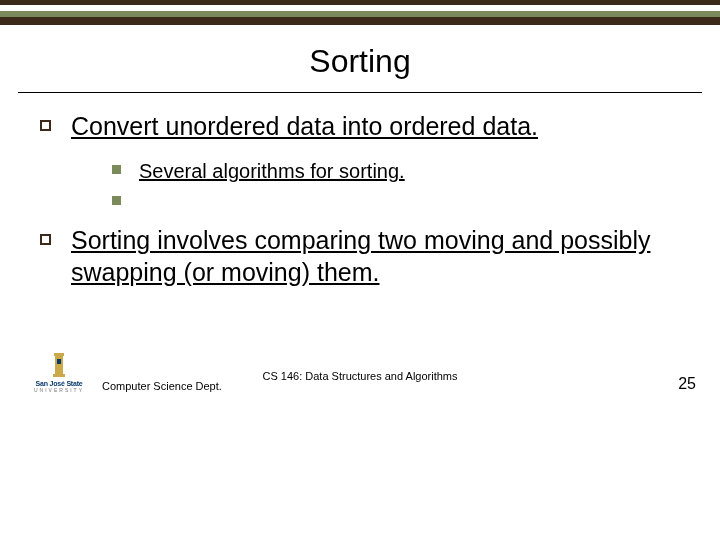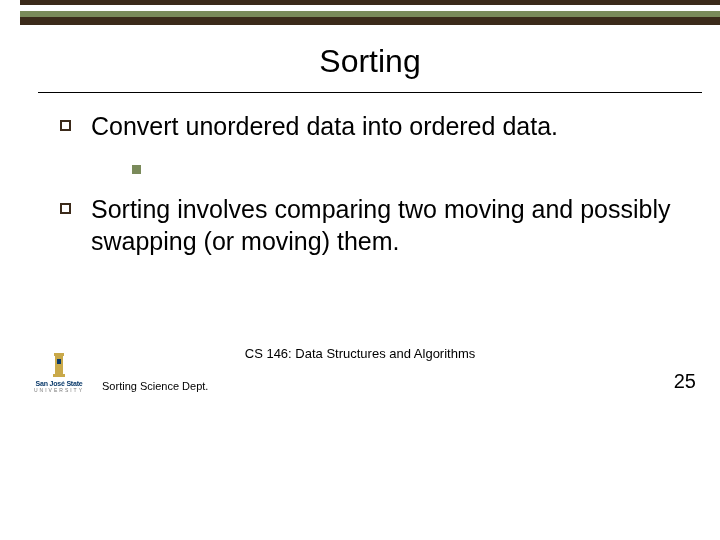--- a/index.html
+++ b/index.html
@@ -1,42 +1,42 @@
 <!DOCTYPE html>
 <html><head>
 <meta charset="utf-8">
 <style>
   * { margin: 0; padding: 0; box-sizing: border-box; }
   html, body { width: 720px; height: 540px; font-family: Arial, Helvetica, sans-serif; background: #fff; color: #000; }
-  .slide { width: 720px; height: 407px; position: relative; padding-left: 20px; }
+  .slide { width: 720px; height: 407px; position: relative; }
   .topbar { width: 100%; }
   .bar-dark1 { height: 5px; background: #3b2a1a; }
   .bar-white { height: 6px; background: #fff; }
   .bar-green { height: 6px; background: #7a8a5a; }
   .bar-dark2 { height: 8px; background: #3b2a1a; }
   .title-wrap { text-align: center; padding: 18px 0 8px 0; }
   .title { font-size: 32px; font-weight: 400; }
   .title-rule { border: none; border-top: 1px solid #000; margin: 4px 18px 0 18px; }
-  .content { padding: 18px 40px 0 40px; }
+  .content { padding: 18px 40px 0 40px; text-decoration: underline; }
   .lvl1 { margin-bottom: 20px; }
   .lvl1-row { display: flex; align-items: flex-start; }
   .lvl1-bullet { width: 11px; height: 11px; border: 2px solid #3b2a1a; margin-top: 9px; margin-right: 20px; flex-shrink: 0; }
   .lvl1-text { font-size: 25px; line-height: 1.25; }
   .lvl2-list { margin: 16px 0 0 72px; }
   .lvl2-row { display: flex; align-items: flex-start; margin-bottom: 4px; }
   .lvl2-bullet { width: 9px; height: 9px; background: #7a8a5a; margin-top: 7px; margin-right: 18px; flex-shrink: 0; }
   .lvl2-text { font-size: 20px; line-height: 1.35; }
   .footer { position: absolute; bottom: 14px; left: 0; width: 100%; display: flex; align-items: flex-end; padding: 0 24px 0 34px; }
   .logo-wrap { display: flex; flex-direction: column; align-items: center; margin-right: 18px; }
   .logo-svg { display: block; }
   .logo-text { font-size: 7px; color: #0a3a6a; font-weight: bold; line-height: 1; margin-top: 2px; letter-spacing: -0.2px; text-align: center; }
   .logo-sub { font-size: 5px; color: #777; letter-spacing: 2px; line-height: 1; margin-top: 1px; }
   .foot-left { font-size: 11px; line-height: 1.3; }
-  .foot-center { font-size: 13px; line-height: 1.3; position: absolute; left: 50%; transform: translateX(-50%); bottom: 30px; }
-  .foot-right { font-size: 20px; margin-left: auto; }
+  .foot-center { font-size: 11px; line-height: 1.3; position: absolute; left: 50%; transform: translateX(-50%); bottom: 10px; }
+  .foot-right { font-size: 16px; margin-left: auto; }
 </style>
 </head>
 <body>
 
 <div class="slide">
 
   <div class="topbar">
     <div class="bar-dark1"></div>
     <div class="bar-white"></div>
     <div class="bar-green"></div>
@@ -51,20 +51,24 @@
   <div class="content">
 
     <div class="lvl1">
       <div class="lvl1-row">
         <div class="lvl1-bullet"></div>
         <div class="lvl1-text">Convert unordered data into ordered data.</div>
       </div>
       <div class="lvl2-list">
         <div class="lvl2-row">
           <div class="lvl2-bullet"></div>
+          <div class="lvl2-text">Several algorithms for sorting.</div>
+        </div>
+        <div class="lvl2-row">
+          <div class="lvl2-bullet"></div>
         </div>
       </div>
     </div>
 
     <div class="lvl1">
       <div class="lvl1-row">
         <div class="lvl1-bullet"></div>
         <div class="lvl1-text">Sorting involves comparing two moving and possibly swapping (or moving) them.</div>
       </div>
     </div>
@@ -76,21 +80,21 @@
       <svg class="logo-svg" width="22" height="26" viewBox="0 0 22 26">
         <rect x="7" y="3" width="8" height="20" fill="#c9a94a"></rect>
         <rect x="6" y="1" width="10" height="3" fill="#c9a94a"></rect>
         <rect x="5" y="22" width="12" height="3" fill="#c9a94a"></rect>
         <rect x="9" y="7" width="4" height="5" fill="#0a3a6a"></rect>
       </svg>
       <div class="logo-text">San José State</div>
       <div class="logo-sub">UNIVERSITY</div>
     </div>
     <div class="foot-left">
-      <div>Sorting Science Dept.</div>
+      <div>Computer Science Dept.</div>
     </div>
     <div class="foot-center">
       <div>CS 146: Data Structures and Algorithms</div>
     </div>
     <div class="foot-right">25</div>
   </div>
 
 </div>
 
 </body></html>

